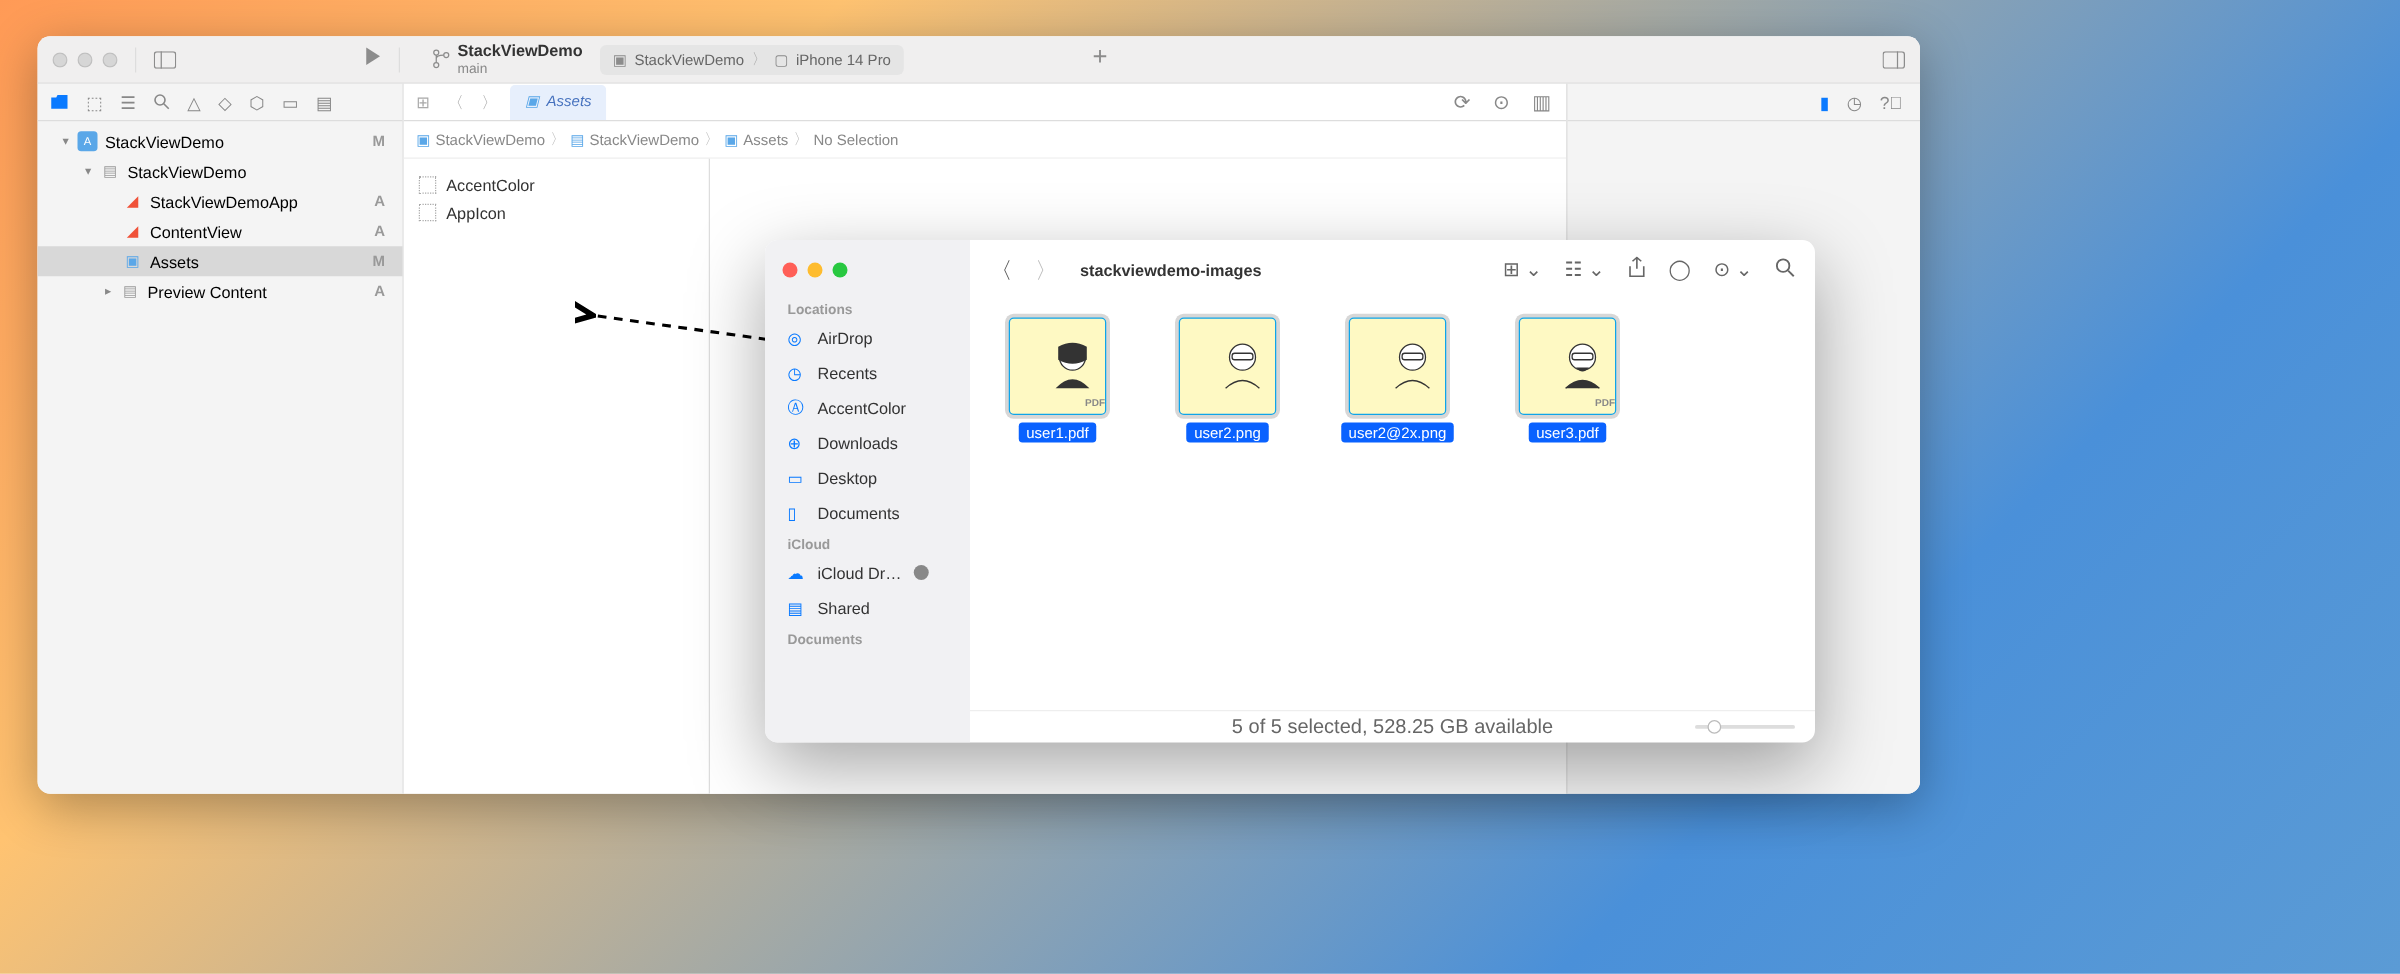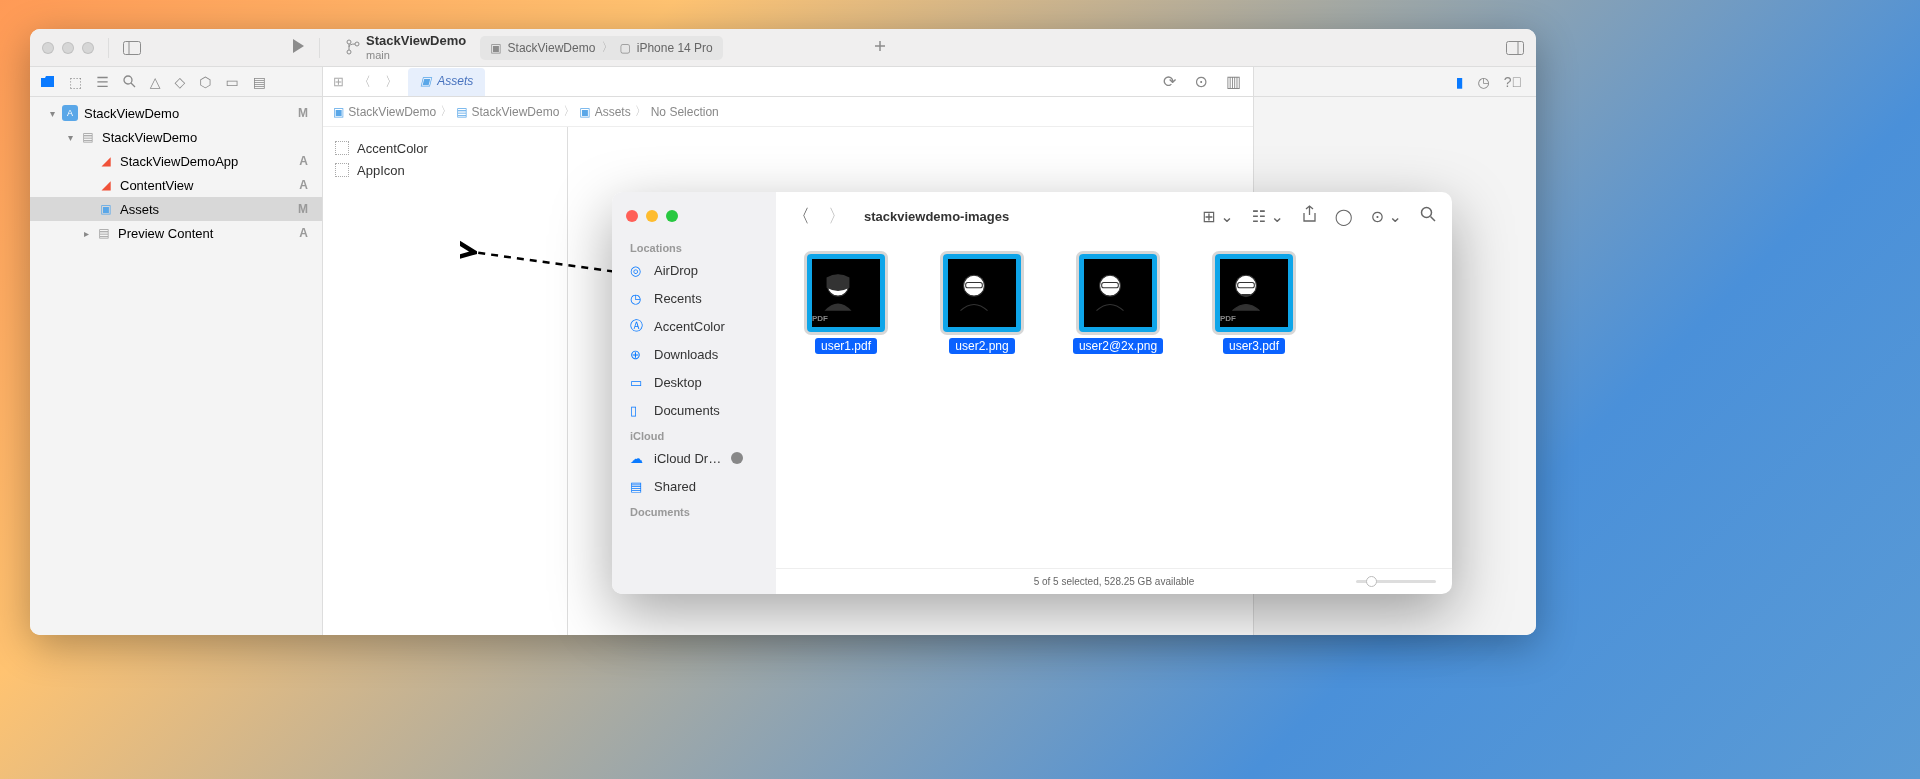--- a/index.html
+++ b/index.html
@@ -90,26 +90,26 @@
 .finder-main { flex: 1; display: flex; flex-direction: column; }
 .finder-toolbar { height: 48px; display: flex; align-items: center; padding: 0 16px; gap: 18px; }
 .fnav-btn { color: #bbb; font-size: 18px; }
 .fnav-btn.enabled { color: #555; }
 .finder-title { font-size: 13px; font-weight: 600; color: #333; flex-shrink: 0; }
 .finder-tb-spacer { flex: 1; }
 .ftb-icon { color: #666; font-size: 16px; }
 
 .file-grid { flex: 1; display: flex; gap: 40px; padding: 14px 22px; align-items: flex-start; }
 .file-item { display: flex; flex-direction: column; align-items: center; gap: 6px; width: 96px; }
-.file-thumb { width: 78px; height: 78px; background: #000000; border: 5px solid #0ea5e9; border-radius: 4px; box-shadow: 0 0 0 3px #d7d7d7; display: flex; align-items: center; justify-content: flex-start; position: relative; }
+.file-thumb { width: 78px; height: 78px; background: #fef9c3; border: 1px solid #0ea5e9; border-radius: 4px; box-shadow: 0 0 0 3px #d7d7d7; display: flex; align-items: center; justify-content: flex-end; position: relative; }
 .file-thumb svg { width: 52px; height: 52px; }
 .pdf-badge { position: absolute; bottom: 4px; font-size: 8px; color: #888; font-weight: 600; }
 .file-label { background: #0a62ff; color: #fff; font-size: 12px; padding: 1px 6px; border-radius: 3px; white-space: nowrap; }
 
-.finder-footer { height: 26px; display: flex; align-items: center; justify-content: center; font-size: 10px; color: #666; border-top: 1px solid #eee; position: relative; }
+.finder-footer { height: 26px; display: flex; align-items: center; justify-content: center; font-size: 16px; color: #666; border-top: 1px solid #eee; position: relative; }
 .icon-slider { position: absolute; right: 16px; display: flex; align-items: center; }
 .slider-track { width: 80px; height: 3px; background: #ddd; border-radius: 2px; position: relative; }
 .slider-knob { position: absolute; left: 10px; top: -4px; width: 11px; height: 11px; background: #fff; border: 1px solid #bbb; border-radius: 50%; }
 
 
 .annotation-arrow { position: absolute; left: 460px; top: 240px; pointer-events: none; }
 </style>
 </head>
 <body>
 

